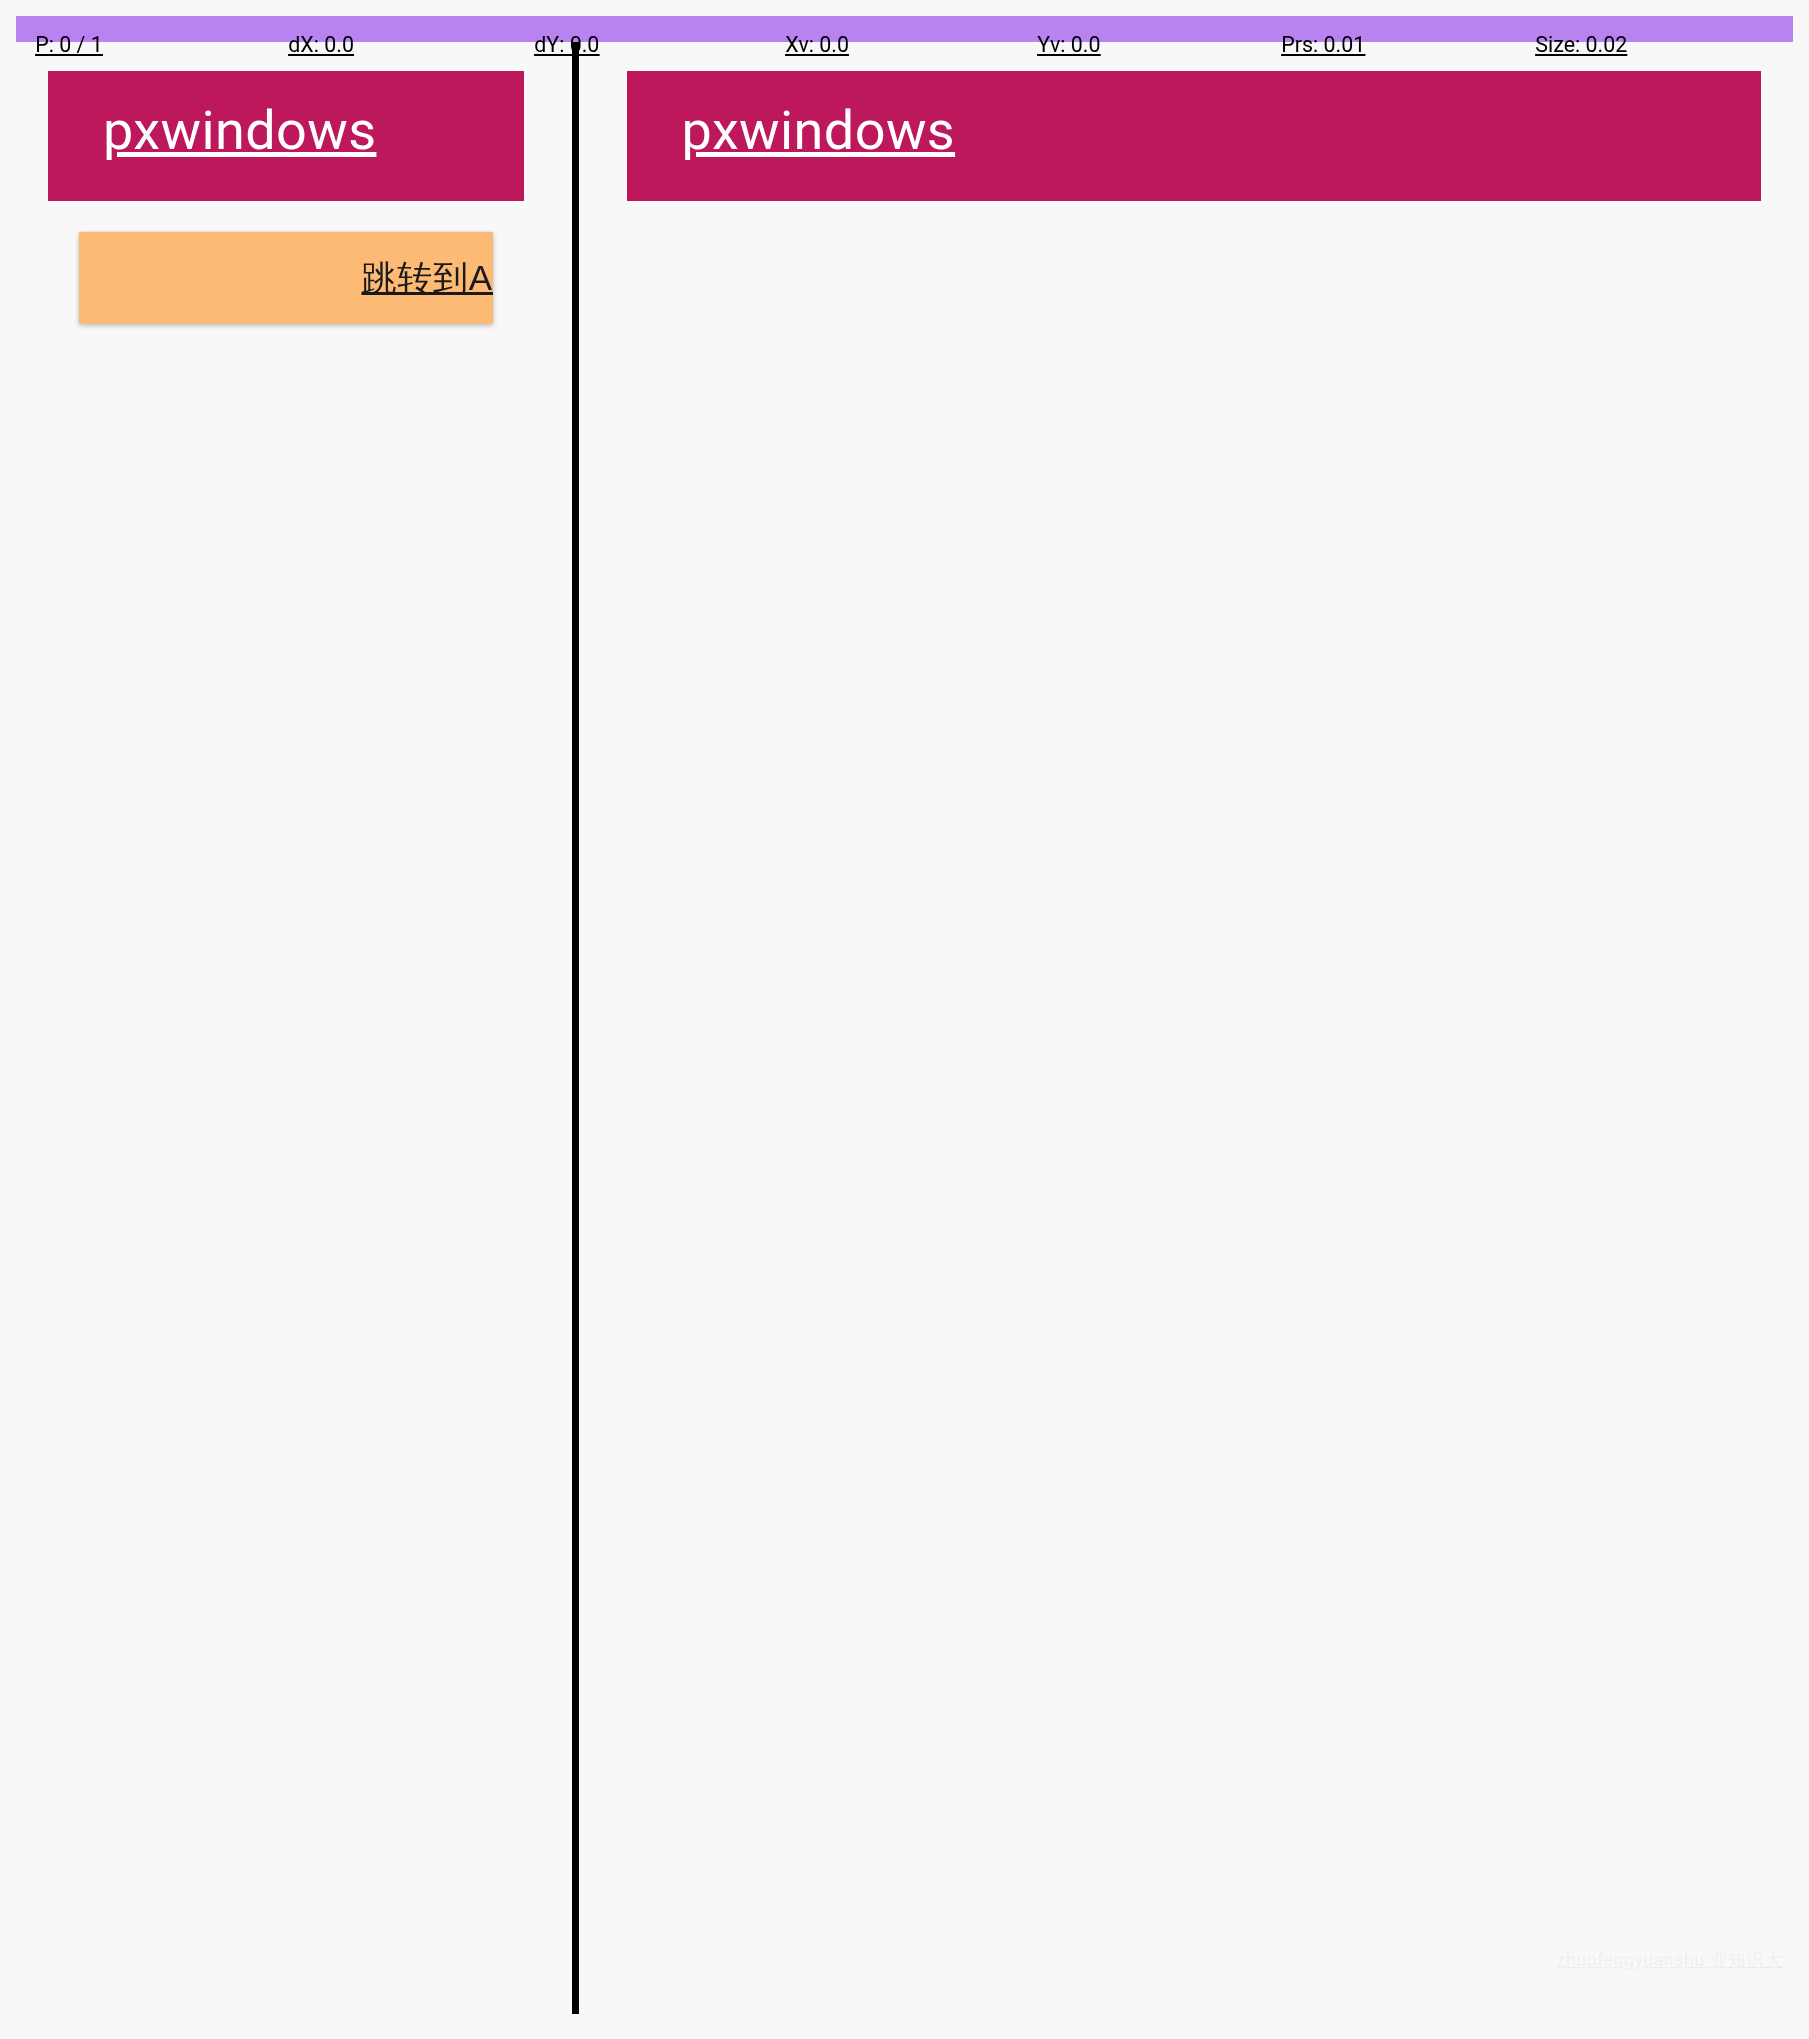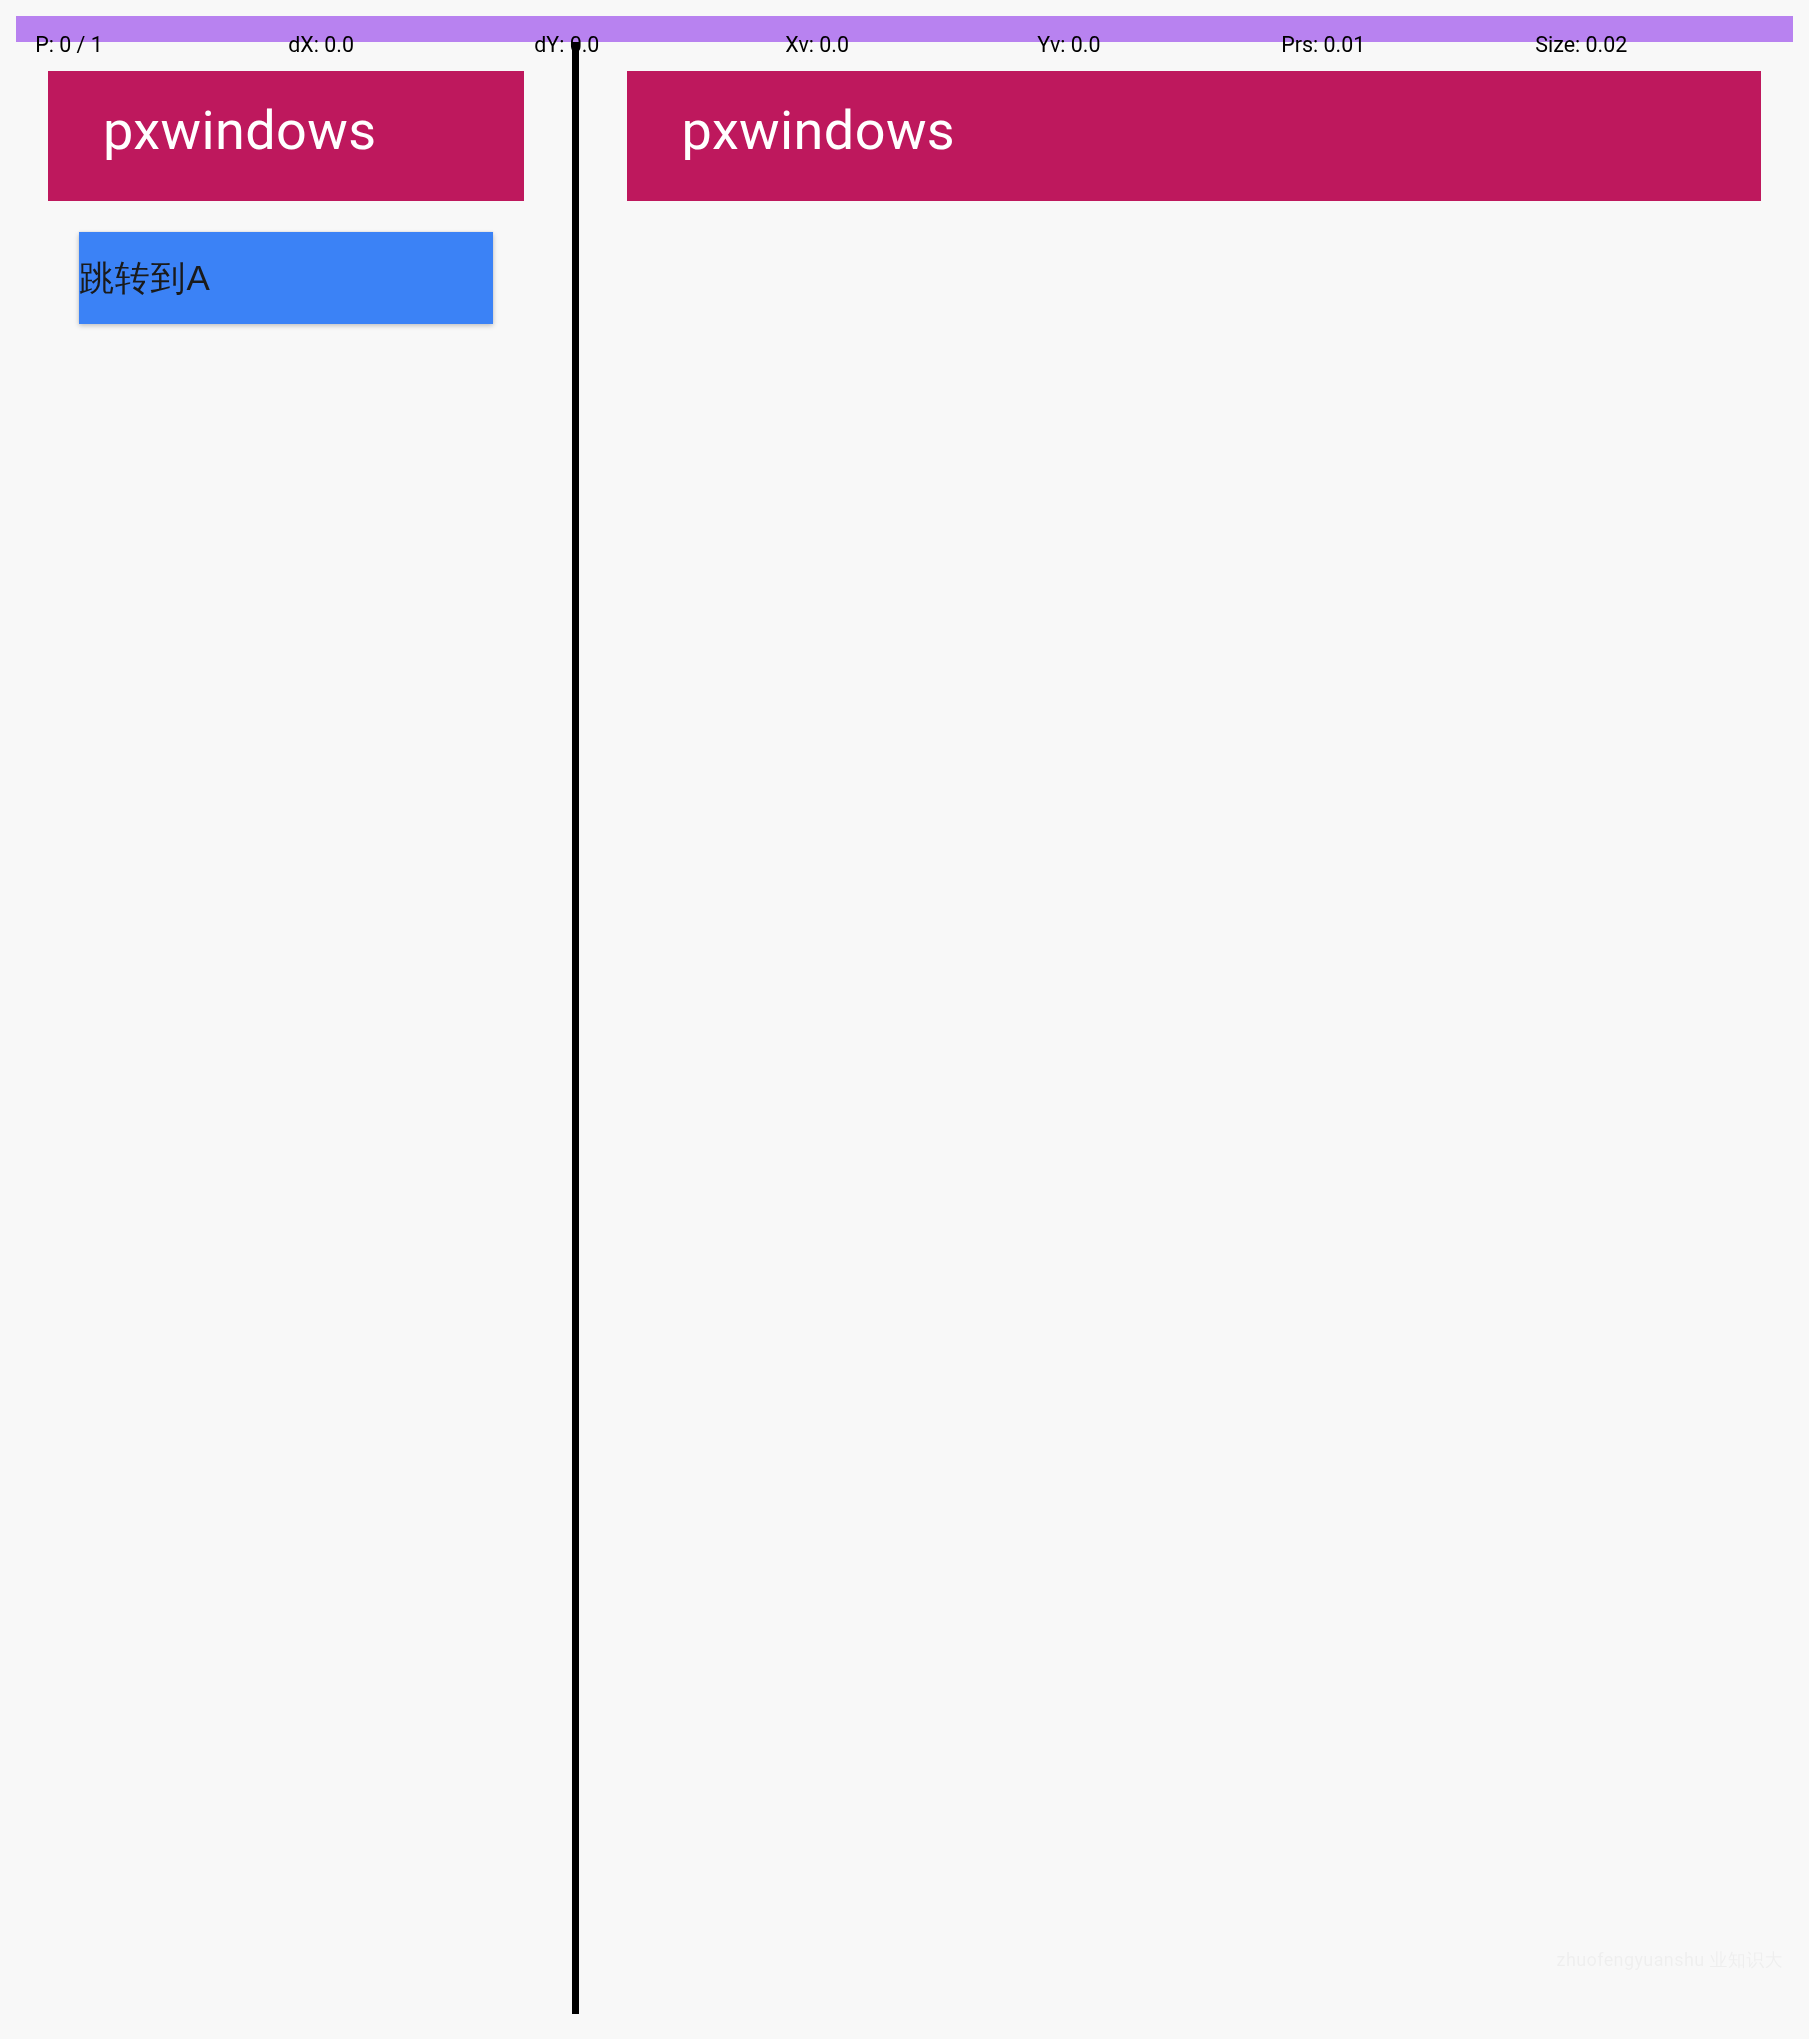--- a/index.html
+++ b/index.html
@@ -1,15 +1,15 @@
 <!DOCTYPE html>
 <html style="font-size:13px"><head>
 <meta charset="utf-8">
 <style>
-  * { margin: 16px; padding: 0; box-sizing: border-box; }
+  * { margin: 16px; padding: 0; box-sizing: border-box; text-decoration: underline; }
   html, body { width: 1809px; height: 2040px; font-family: Roboto, "Noto Sans", Arial, sans-serif; background: #f8f8f8; overflow: hidden; }
 
   
   .debug-bar {
     position: absolute;
     top: 0; left: 0; right: 0;
     height: 26px;
     background: #b882f0;
     display: flex;
     font-size: 21.4px;
@@ -73,26 +73,26 @@
     position: absolute;
     top: 153px; left: 0; right: 0; bottom: 0;
     background: #f8f8f8;
   }
 
   
   .jump-button {
     position: absolute;
     top: 15px; left: 15px; right: 15px;
     height: 92px;
-    background: #3b82f6;
+    background: #fdba74;
     border: none;
     font-size: 35px;
     color: #1a1a1a;
     letter-spacing: 0.8px;
-    text-align: left;
+    text-align: right;
     box-shadow: 0 1.6px 5px rgba(0,0,0,0.25), 0 -0.8px 1.6px rgba(0,0,0,0.08);
   }
 
   
   .watermark {
     position: absolute;
     right: 10px;
     bottom: 51px;
     font-size: 18px;
     color: rgba(0,0,0,0.04);

